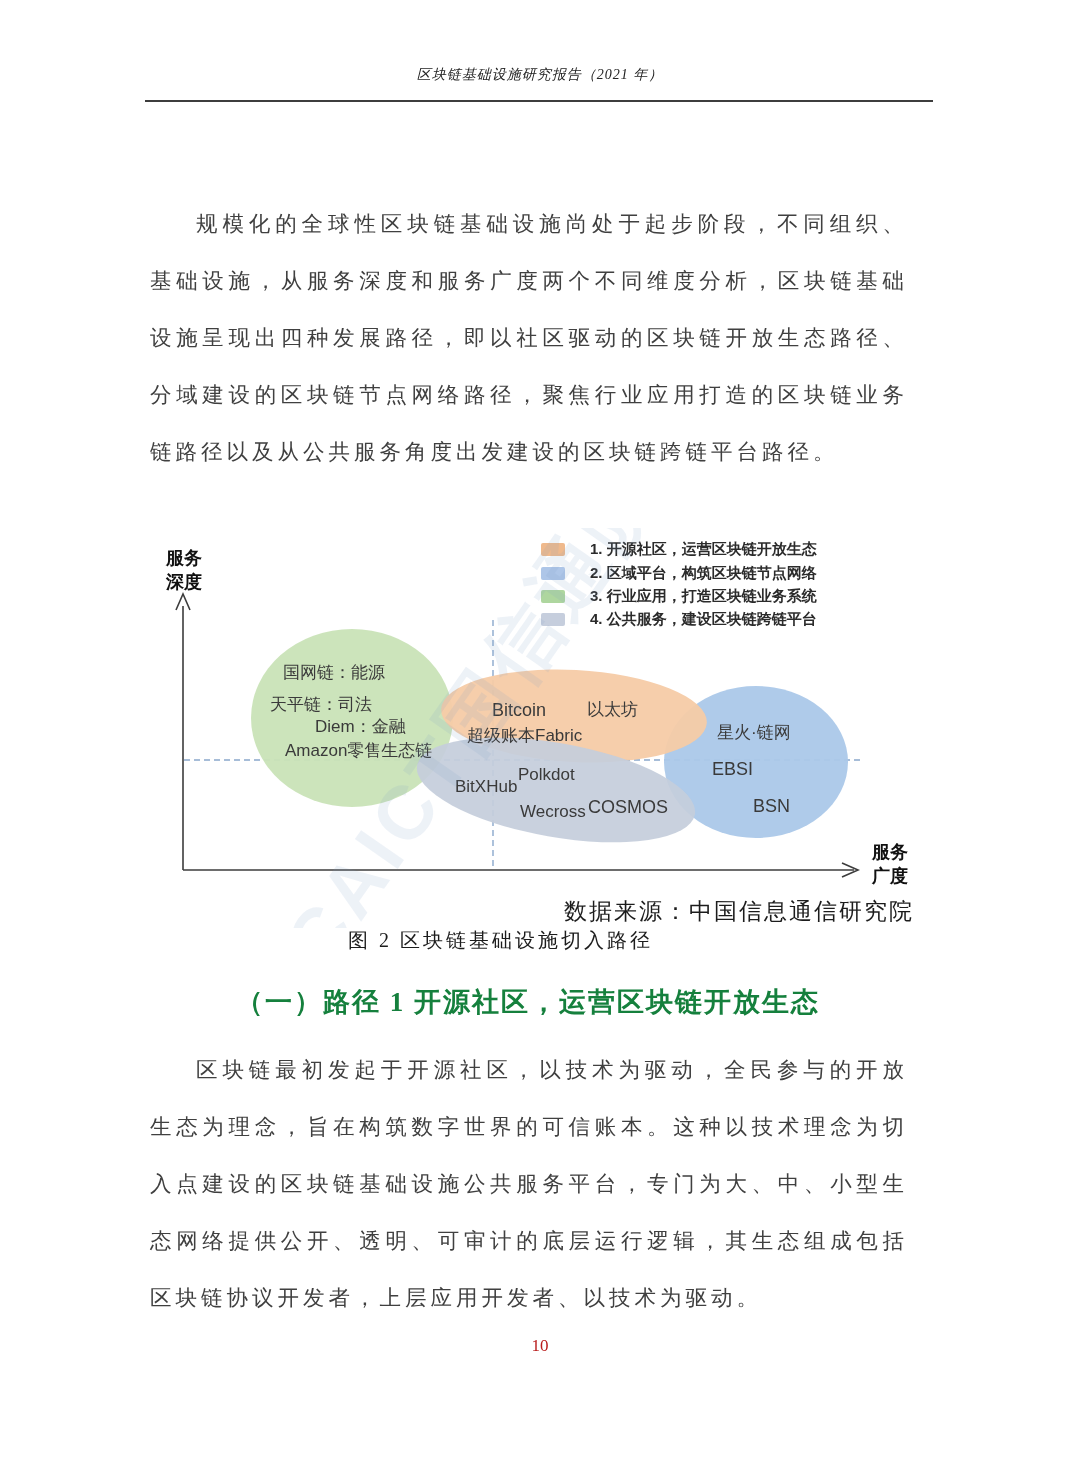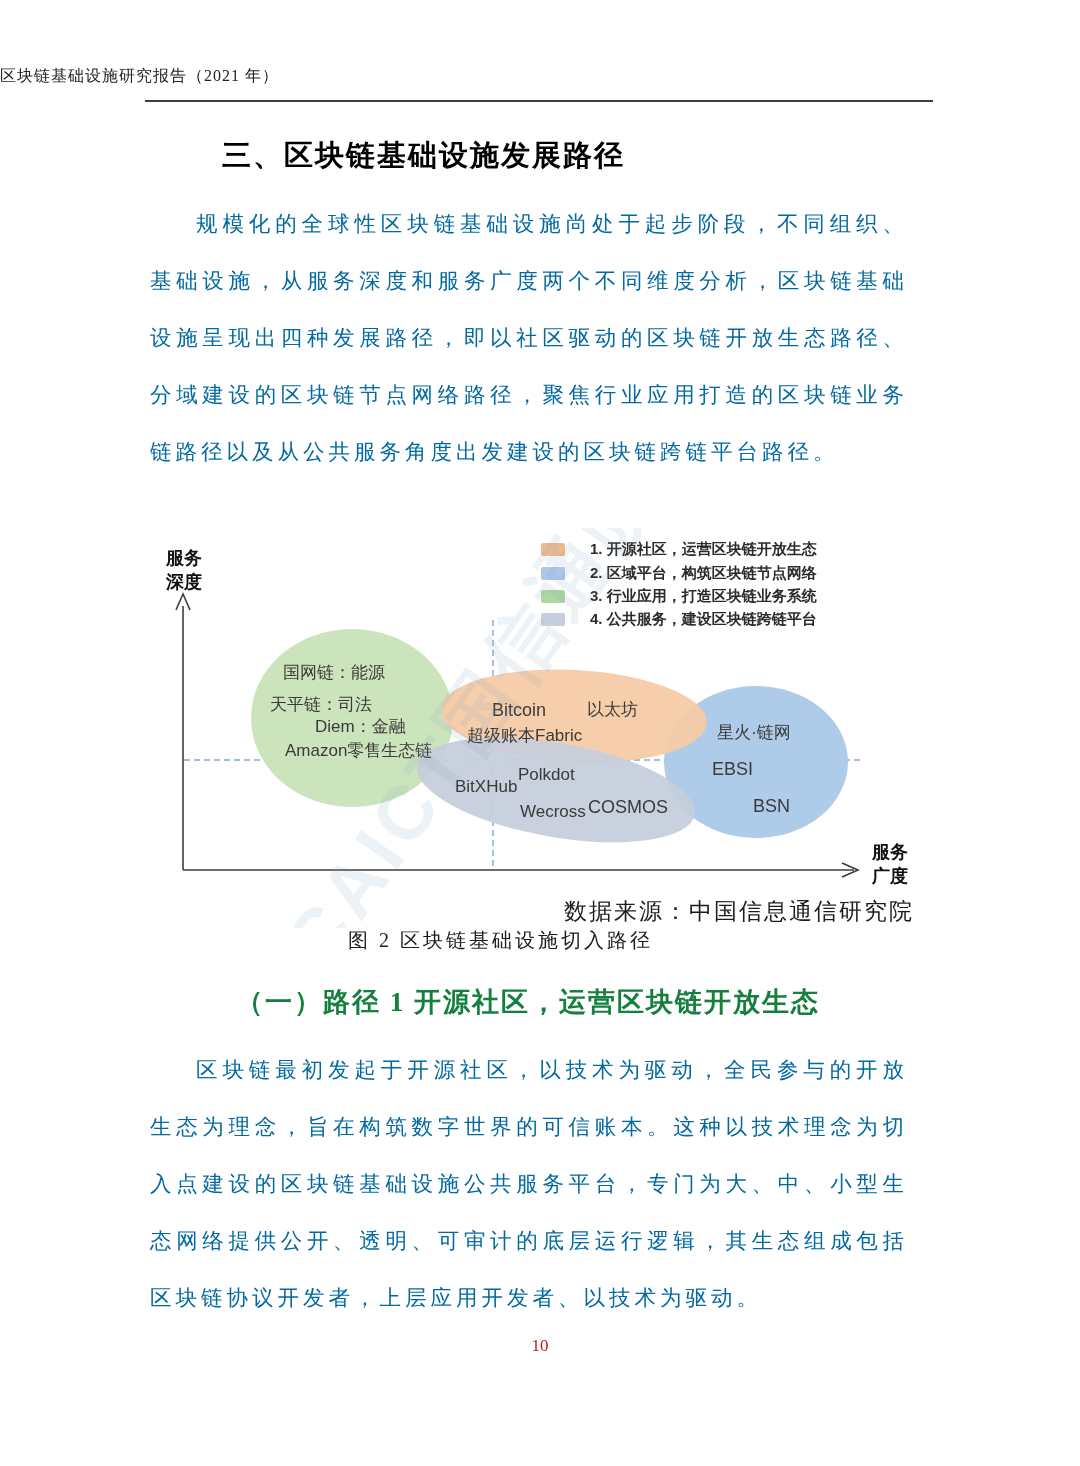--- a/index.html
+++ b/index.html
@@ -7,34 +7,34 @@
     position: relative;
     width: 1080px;
     height: 1466px;
     background: #ffffff;
     font-family: "Liberation Serif", serif;
     color: #141414;
     overflow: hidden;
   }
   .header-title {
     position: absolute; top: 66px; left: 0; width: 100%;
-    text-align: left; font-size: 16px; letter-spacing: 1px; color: #222;
+    text-align: center; font-size: 14px; letter-spacing: 1px; color: #222; font-style: italic;
   }
   .header-rule {
     position: absolute; top: 100px; left: 145px; width: 788px; height: 2px;
     background: #3d3d3d;
   }
   .section-heading {
     position: absolute; top: 136px; left: 222px; margin: 0;
     font-family: "Liberation Sans", sans-serif;
     font-weight: bold; font-size: 29px; letter-spacing: 2px; color: #000;
   }
   .body-para {
     position: absolute; left: 150px; width: 758px;
-    font-size: 21.5px; line-height: 57px; letter-spacing: 4px; color: #0369a1;
+    font-size: 21.5px; line-height: 57px; letter-spacing: 4px; color: #404040;
   }
   .para1 { top: 196px; }
   .para2 { top: 1042px; }
   .line { text-align: justify; text-align-last: justify; }
   .line.first { text-indent: 46px; }
   .line.last { text-align-last: left; }
   .figure {
     position: absolute; top: 528px; left: 150px; width: 790px; height: 400px;
   }
   .source-note {
@@ -56,21 +56,20 @@
   }
 </style>
 </head>
 <body>
 
 <div class="page">
 
   <div class="header-title">区块链基础设施研究报告（2021 年）</div>
   <div class="header-rule"></div>
 
-  <h1 class="section-heading">三、区块链基础设施发展路径</h1>
 
   <div class="body-para para1">
       <div class="line first">规模化的全球性区块链基础设施尚处于起步阶段，不同组织、</div>
       <div class="line">基础设施，从服务深度和服务广度两个不同维度分析，区块链基础</div>
       <div class="line">设施呈现出四种发展路径，即以社区驱动的区块链开放生态路径、</div>
       <div class="line">分域建设的区块链节点网络路径，聚焦行业应用打造的区块链业务</div>
       <div class="line last">链路径以及从公共服务角度出发建设的区块链跨链平台路径。</div>
     </div>
 
   <div class="figure">

